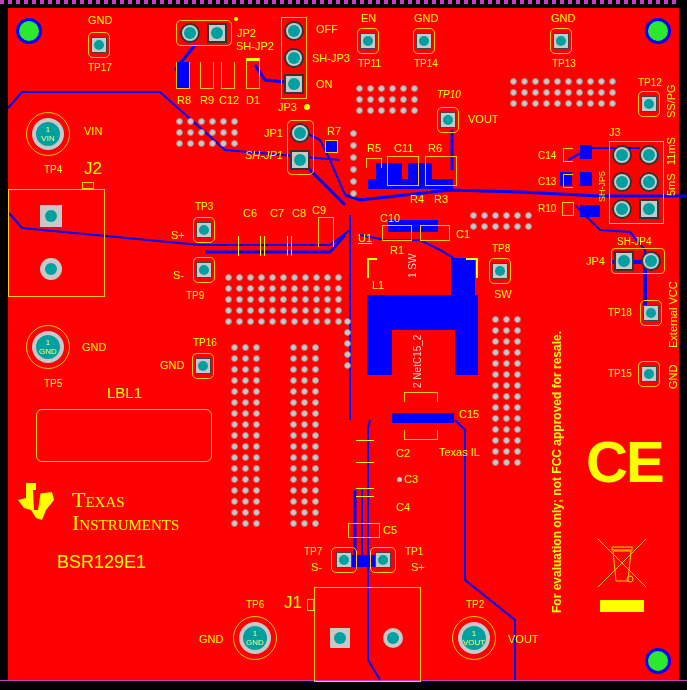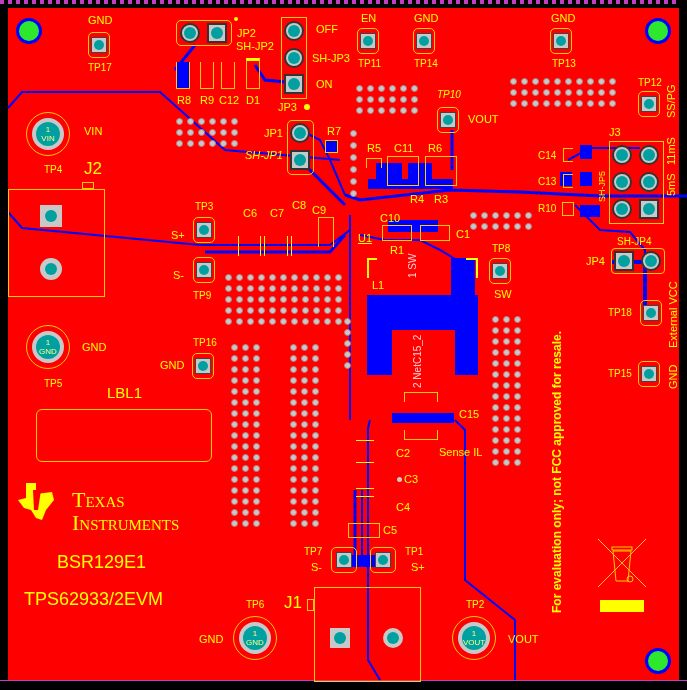--- a/index.html
+++ b/index.html
@@ -525,25 +525,25 @@
         <div class="hole"></div>
       </div>
     </div>
   <div class="silk" style="left:171px;top:230px;">S+</div>
   <div class="tp" style="left:193px;top:257px;">
       <div class="pad">
         <div class="hole"></div>
       </div>
     </div>
   <div class="silk" style="left:173px;top:270px;">S-</div>
-  <div class="silk sm" style="left:193px;top:291px;">TP9</div>
+  <div class="silk sm" style="left:186px;top:291px;">TP9</div>
 
   <div class="silk" style="left:243px;top:208px;">C6</div>
   <div class="silk" style="left:270px;top:208px;">C7</div>
-  <div class="silk" style="left:292px;top:200px;">C8</div>
+  <div class="silk" style="left:292px;top:208px;">C8</div>
   <div class="silk" style="left:312px;top:205px;">C9</div>
   <div class="abs" style="left:238px;top:236px;width:1px;height:20px;background:#ff0;"></div>
   <div class="abs" style="left:260px;top:236px;width:1px;height:20px;background:#ff0;"></div>
   <div class="abs" style="left:264px;top:236px;width:1px;height:20px;background:#ff0;"></div>
   <div class="abs" style="left:287px;top:236px;width:1px;height:20px;background:#ff0;"></div>
   <div class="abs" style="left:291px;top:236px;width:1px;height:20px;background:#ff0;"></div>
   <div class="smd" style="left:318px;top:217px;width:16px;height:30px;border-bottom:none;"></div>
   <div class="silk" style="left:358px;top:233px;text-decoration:underline;">U1</div>
   <div class="silk" style="left:380px;top:213px;">C10</div>
 
@@ -566,21 +566,21 @@
       <div class="pad">
         <div class="hole"></div>
       </div>
     </div>
   <div class="silk" style="left:494px;top:289px;">SW</div>
 
   <div class="smd" style="left:404px;top:392px;width:34px;height:10px;border-bottom:none;"></div>
   <div class="smd" style="left:404px;top:430px;width:34px;height:10px;border-top:none;"></div>
   <div class="silk" style="left:459px;top:409px;">C15</div>
   <div class="silk" style="left:396px;top:448px;">C2</div>
-  <div class="silk" style="left:439px;top:447px;">Sense IL</div>
+  <div class="silk" style="left:439px;top:447px;">Texas IL</div>
   <div class="abs" style="left:356px;top:440px;width:18px;height:1px;background:#ff0;"></div>
   <div class="abs" style="left:356px;top:462px;width:18px;height:1px;background:#ff0;"></div>
   <div class="abs" style="left:397px;top:477px;width:5px;height:5px;border-radius:50%;background:#c8c8c8;"></div>
   <div class="silk" style="left:404px;top:474px;">C3</div>
   <div class="abs" style="left:356px;top:488px;width:18px;height:1px;background:#ff0;"></div>
   <div class="abs" style="left:356px;top:496px;width:18px;height:1px;background:#ff0;"></div>
   <div class="silk" style="left:396px;top:502px;">C4</div>
   <div class="smd" style="left:348px;top:523px;width:32px;height:15px;"></div>
   <div class="silk" style="left:383px;top:525px;">C5</div>
 
@@ -654,21 +654,20 @@
   <div class="outline" style="left:36px;top:409px;width:176px;height:53px;border-radius:6px;"></div>
 
   <svg class="abs" style="left:16px;top:480px;" width="40" height="42" viewBox="0 0 40 42">
     <path d="M10 3 L20 3 L20 14 L36 12 L38 20 L30 30 L26 40 L20 38 L15 30 L8 28 L2 20 L10 18 Z" fill="#ffff00"></path>
     <path d="M17 10 L25 10 L22 30 L18 30 Z" fill="#ff0000"></path>
   </svg>
   <div class="silk" style="left:72px;top:489px;font-family:'Liberation Serif',serif;font-size:22px;line-height:1;"><span style="font-variant:small-caps;">Texas</span></div>
   <div class="silk" style="left:72px;top:512px;font-family:'Liberation Serif',serif;font-size:22px;line-height:1;"><span style="font-variant:small-caps;margin-top:11px;">Instruments</span></div>
 
   <div class="silk lg" style="left:57px;top:553px;font-size:18px;">BSR129E1</div>
-  <div class="silk lg" style="left:24px;top:590px;font-size:18px;">TPS62933/2EVM</div>
 
   <div class="silk" style="left:609px;top:127px;text-align:center;">J3</div>
   <div class="outline" style="left:609px;top:141px;width:55px;height:83px;"></div>
   <div class="pin" style="left:612px;top:145px;">
       <div class="hole"></div>
     </div>
   <div class="pin" style="left:639px;top:145px;">
       <div class="hole"></div>
     </div>
   <div class="pin" style="left:612px;top:172px;">
@@ -713,20 +712,21 @@
   <div class="silk sm" style="left:608px;top:369px;">TP15</div>
   <div class="tp" style="left:638px;top:361px;">
       <div class="pad">
         <div class="hole"></div>
       </div>
     </div>
   <div class="vtext" style="left:668px;top:389px;font-size:11px;">GND</div>
 
   <div class="vtext" style="left:551px;top:613px;font-size:12px;font-weight:bold;">For evaluation only; not FCC approved for resale.</div>
 
+  <div class="silk" style="left:586px;top:433px;font-size:58px;font-weight:bold;letter-spacing:-2px;">CE</div>
 
   <svg class="abs" style="left:594px;top:537px;" width="56" height="54" viewBox="0 0 56 54">
     <line x1="4" y1="2" x2="52" y2="50" stroke="#ffcc00" stroke-width="1"></line>
     <line x1="52" y1="2" x2="4" y2="50" stroke="#ffcc00" stroke-width="1"></line>
     <rect x="18" y="10" width="20" height="3" fill="none" stroke="#ffcc00"></rect>
     <path d="M19 14 L22 44 L34 44 L37 14 Z" fill="none" stroke="#ffcc00"></path>
     <circle cx="36" cy="42" r="3" fill="none" stroke="#ffcc00"></circle>
   </svg>
   <div class="abs" style="left:600px;top:600px;width:44px;height:12px;background:#ffff00;"></div>
 </div>

